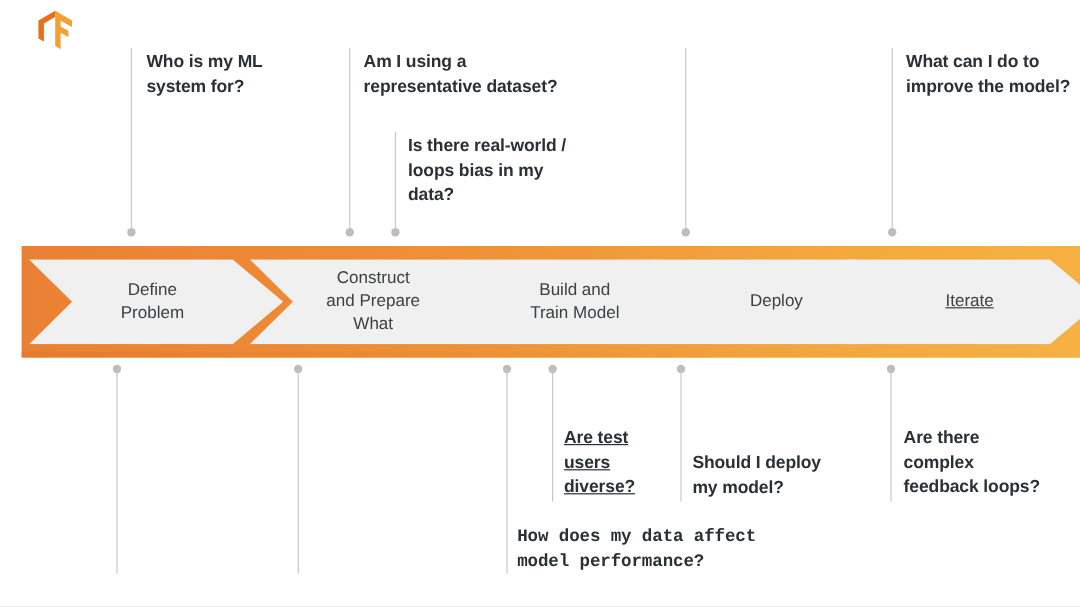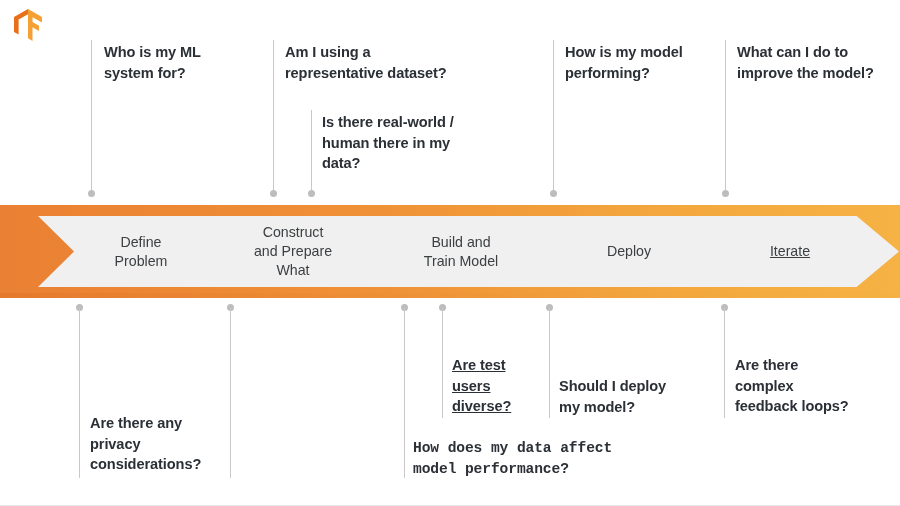--- a/index.html
+++ b/index.html
@@ -5,21 +5,21 @@
   html,body{margin:0;padding:0;}
   body{
     width:900px;height:506px;
     background:#ffffff;
     font-family:"Liberation Sans","DejaVu Sans",sans-serif;
     overflow:hidden;
     position:relative;
     border-bottom:1px solid #e8e8e8;
     box-sizing:border-box;
   }
-  #stage{position:absolute;inset:0;}
+  #stage{position:absolute;inset:0;margin-left:18px;}
 
   
   .logo{position:absolute;left:12px;top:8px;width:32px;height:34px;}
 
   
   .conn{position:absolute;width:1px;background:#c8c8c8;}
   .dot{position:absolute;width:7px;height:7px;border-radius:50%;
        background:#bdbdbd;margin-left:-3px;}
 
   
@@ -87,34 +87,32 @@
   <div class="conn" style="left:725px;top:40px;height:152px;"></div>
   <div class="dot" style="left:725px;top:190px;"></div>
 
   <div class="q" style="left:104px;top:42px;width:180px;">Who is my ML
 system for?</div>
 
   <div class="q" style="left:285px;top:42px;width:230px;">Am I using a
 representative dataset?</div>
 
   <div class="q" style="left:322px;top:112px;width:190px;">Is there real-world /
-human there in my
+loops bias in my
 data?</div>
 
-  <div class="q" style="left:565px;top:42px;width:170px;">How is my model
-performing?</div>
 
   <div class="q" style="left:737px;top:42px;width:175px;">What can I do to
 improve the model?</div>
 
   <div class="band">
     <div class="band-sheen"></div>
   </div>
 
-  <div class="chev" style="left:38px;width:212px;">
+  <div class="chev" style="left:6px;width:212px;">
     <span>Define
 Problem</span>
   </div>
 
   <div class="chev" style="left:190px;width:212px;">
     <span>Construct
 and Prepare
 What</span>
   </div>
 
@@ -142,23 +140,20 @@
 
   <div class="dot" style="left:442px;top:304px;"></div>
   <div class="conn" style="left:442px;top:308px;height:110px;"></div>
 
   <div class="dot" style="left:549px;top:304px;"></div>
   <div class="conn" style="left:549px;top:308px;height:110px;"></div>
 
   <div class="dot" style="left:724px;top:304px;"></div>
   <div class="conn" style="left:724px;top:308px;height:110px;"></div>
 
-  <div class="q" style="left:90px;top:413px;width:170px;">Are there any
-privacy
-considerations?</div>
 
 
   <div class="q" style="left:452px;top:355px;width:95px;text-decoration:underline;">Are test
 users
 diverse?</div>
 
   <div class="q" style="left:413px;top:438px;width:230px;font-family:Liberation Mono, monospace;">How does my data affect
 model performance?</div>
 
   <div class="q" style="left:735px;top:355px;width:160px;">Are there

